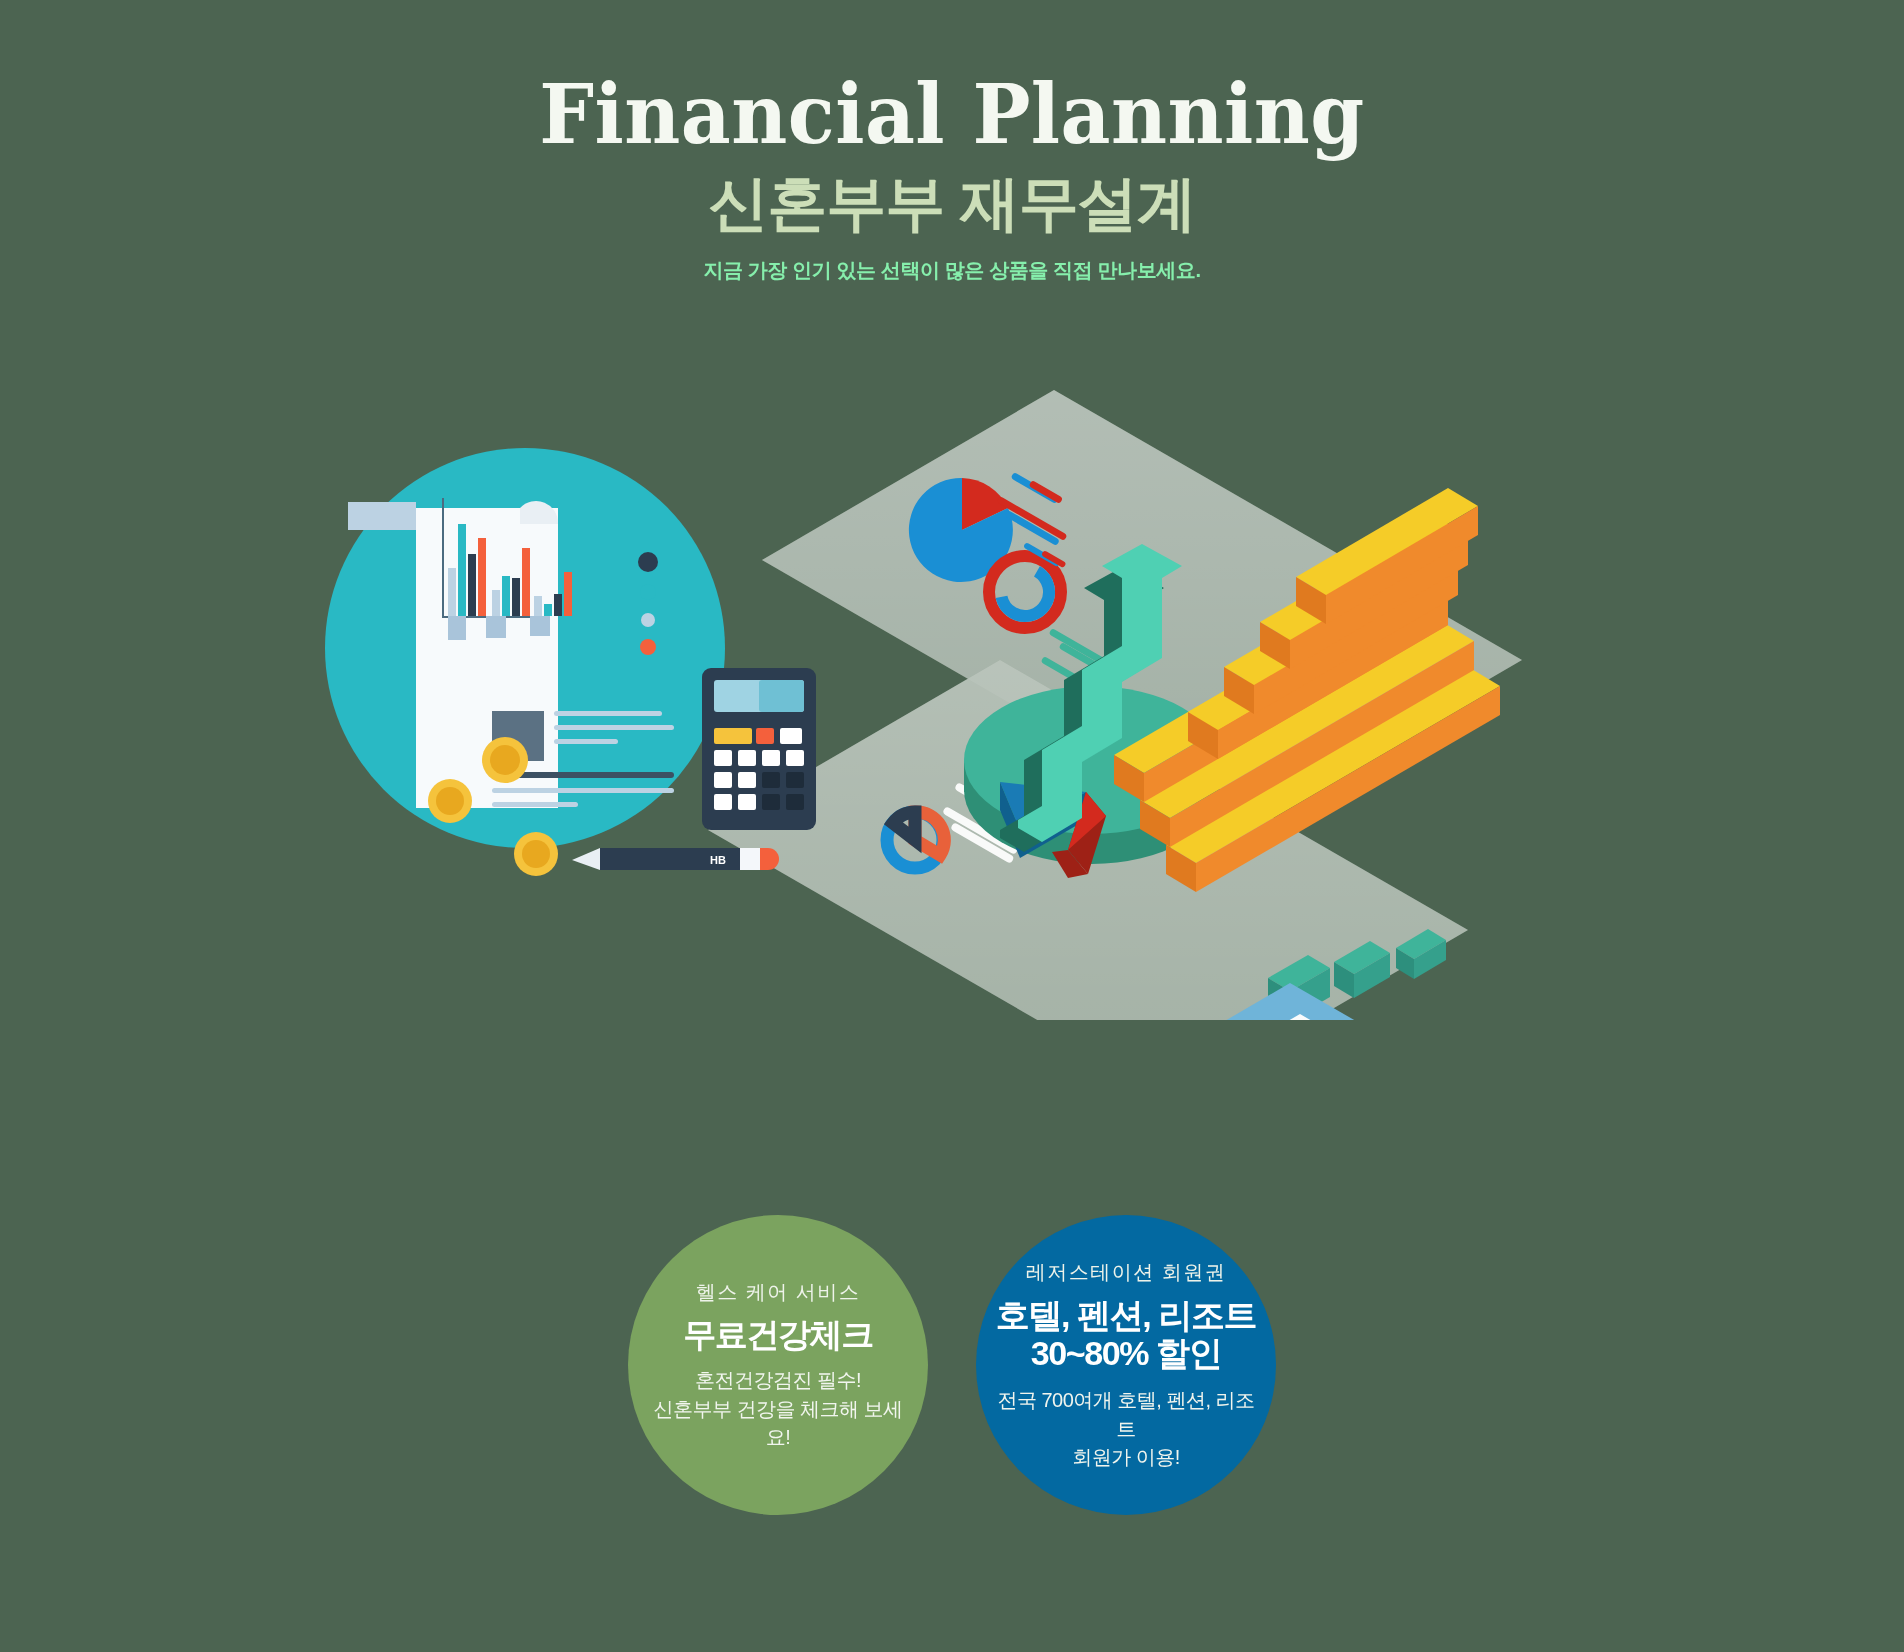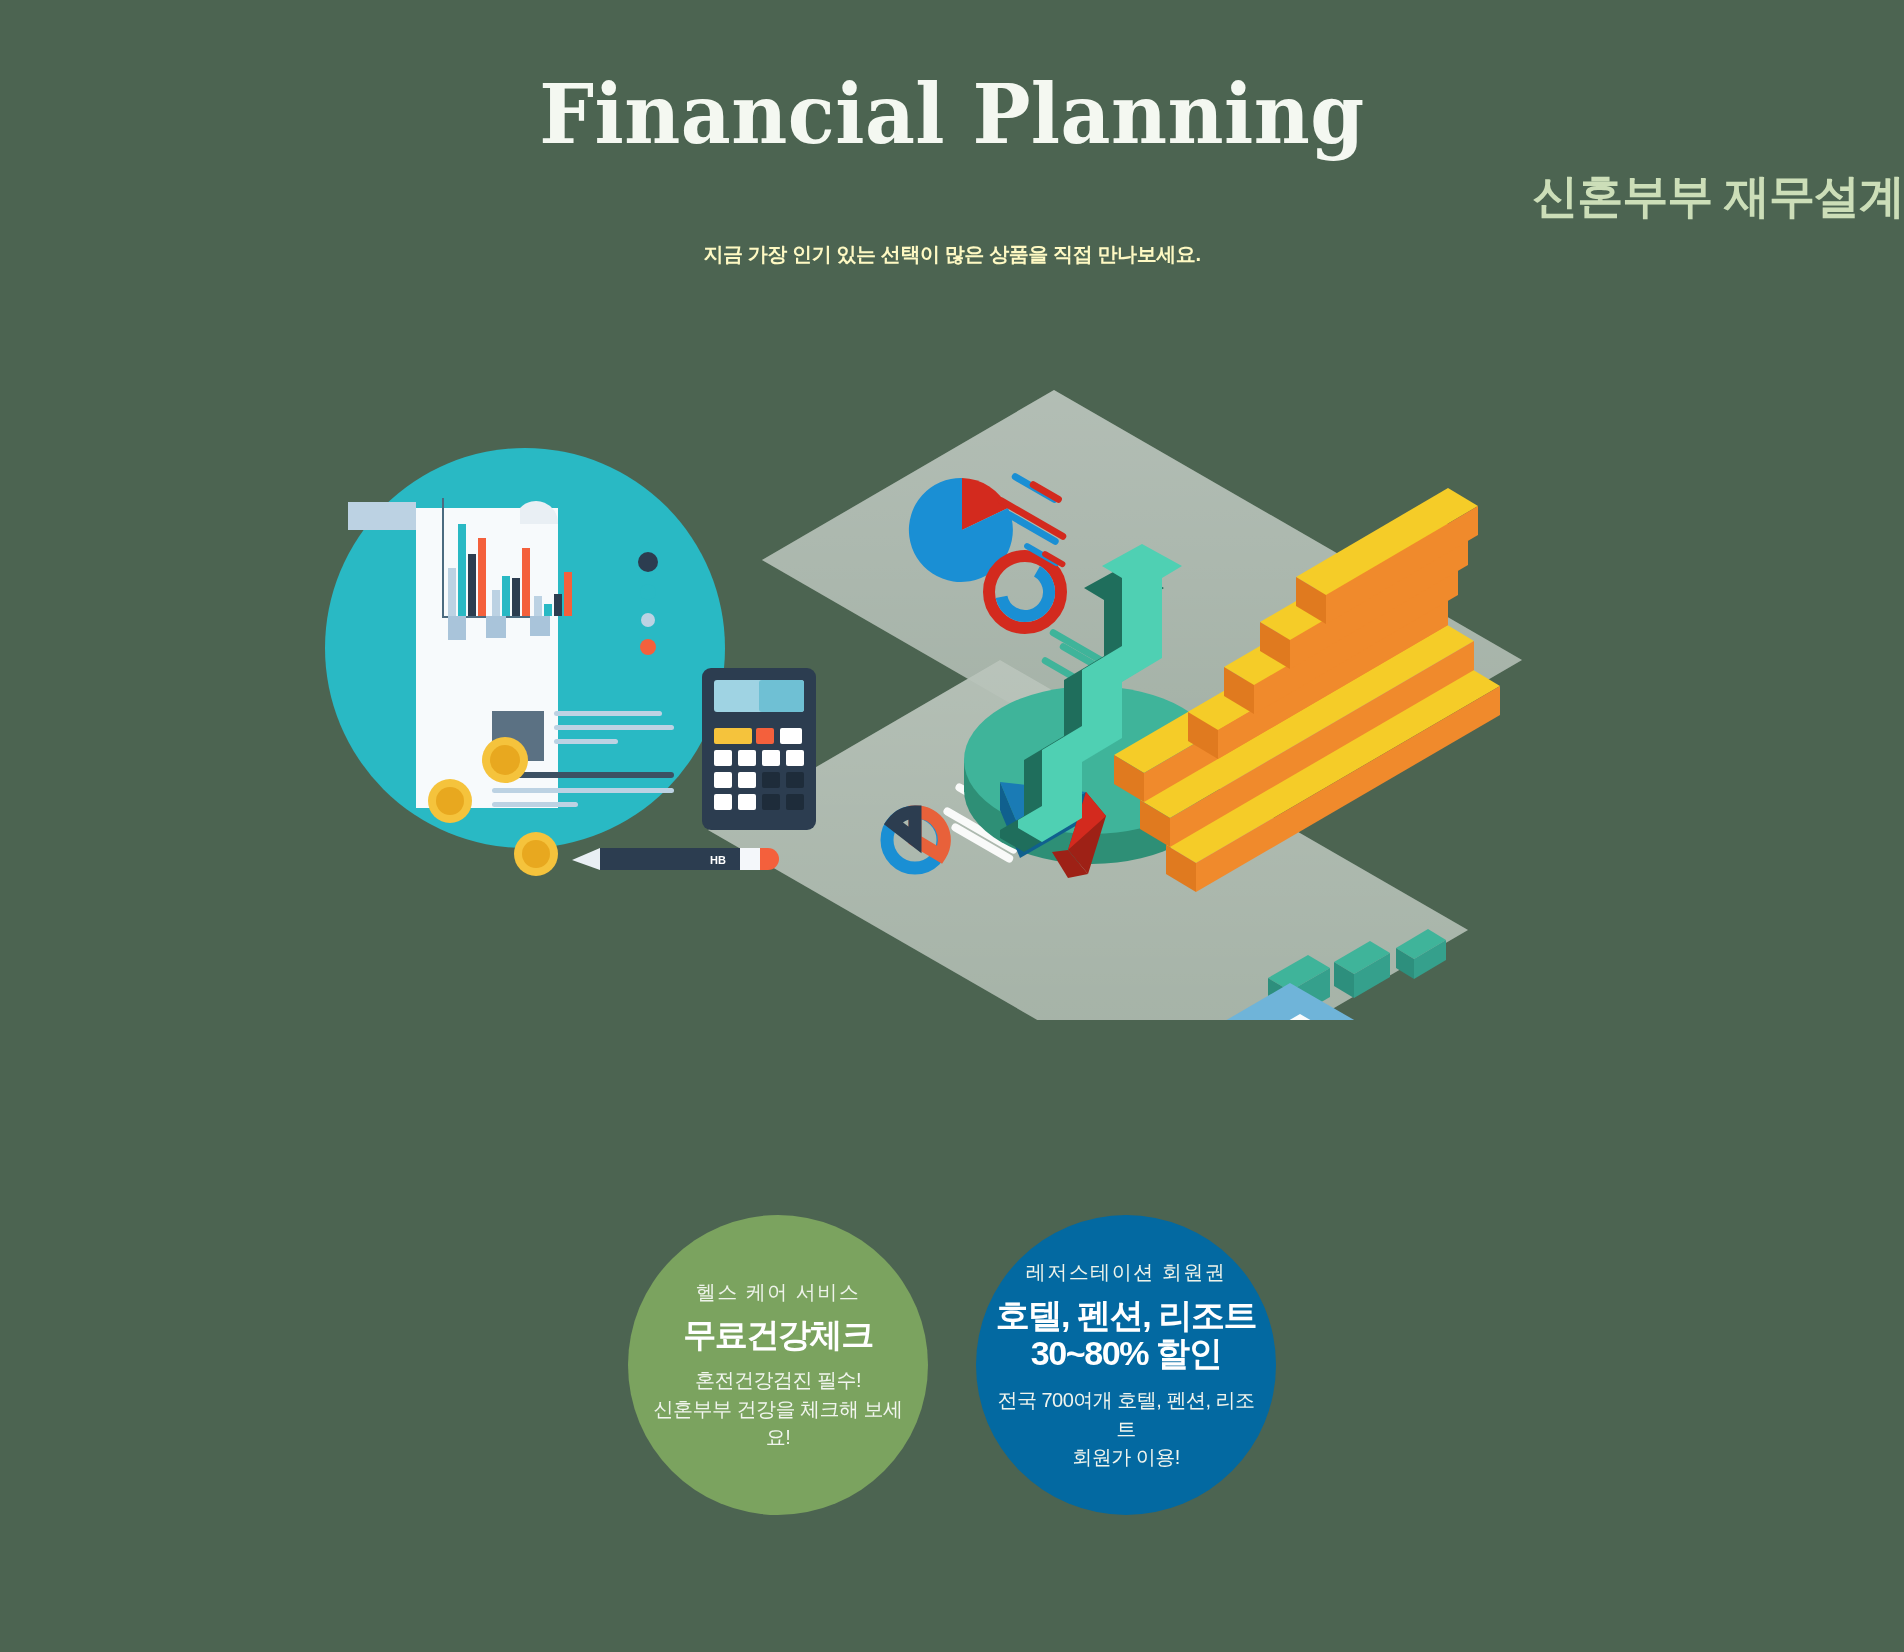--- a/index.html
+++ b/index.html
@@ -18,33 +18,32 @@
     font-family: "DejaVu Serif", "Liberation Serif", serif;
     font-weight: 700;
     font-size: 82px;
     letter-spacing: 0.5px;
     color: #f4f8f1;
     line-height: 1.02;
     transform: scaleX(0.94);
   }
   .title-ko {
     margin-top: 14px;
-    font-size: 46px;
+    font-size: 60px;
     font-weight: 800;
     letter-spacing: -1px;
     color: #ccdeb8;
     line-height: 1.1;
-    text-align: right;
   }
   .subtitle {
     margin-top: 20px;
     font-size: 20px;
     font-weight: 600;
     letter-spacing: -0.4px;
-    color: #fef9c3;
+    color: #86efac;
   }
 
   
   .stage { position: absolute; left: 0; top: 330px; width: 1860px; height: 690px; }
   .stage svg { display: block; }
 
   
   .circles {
     position: absolute; top: 1215px; left: 0; width: 1904px;
     display: flex; justify-content: center; gap: 48px;

